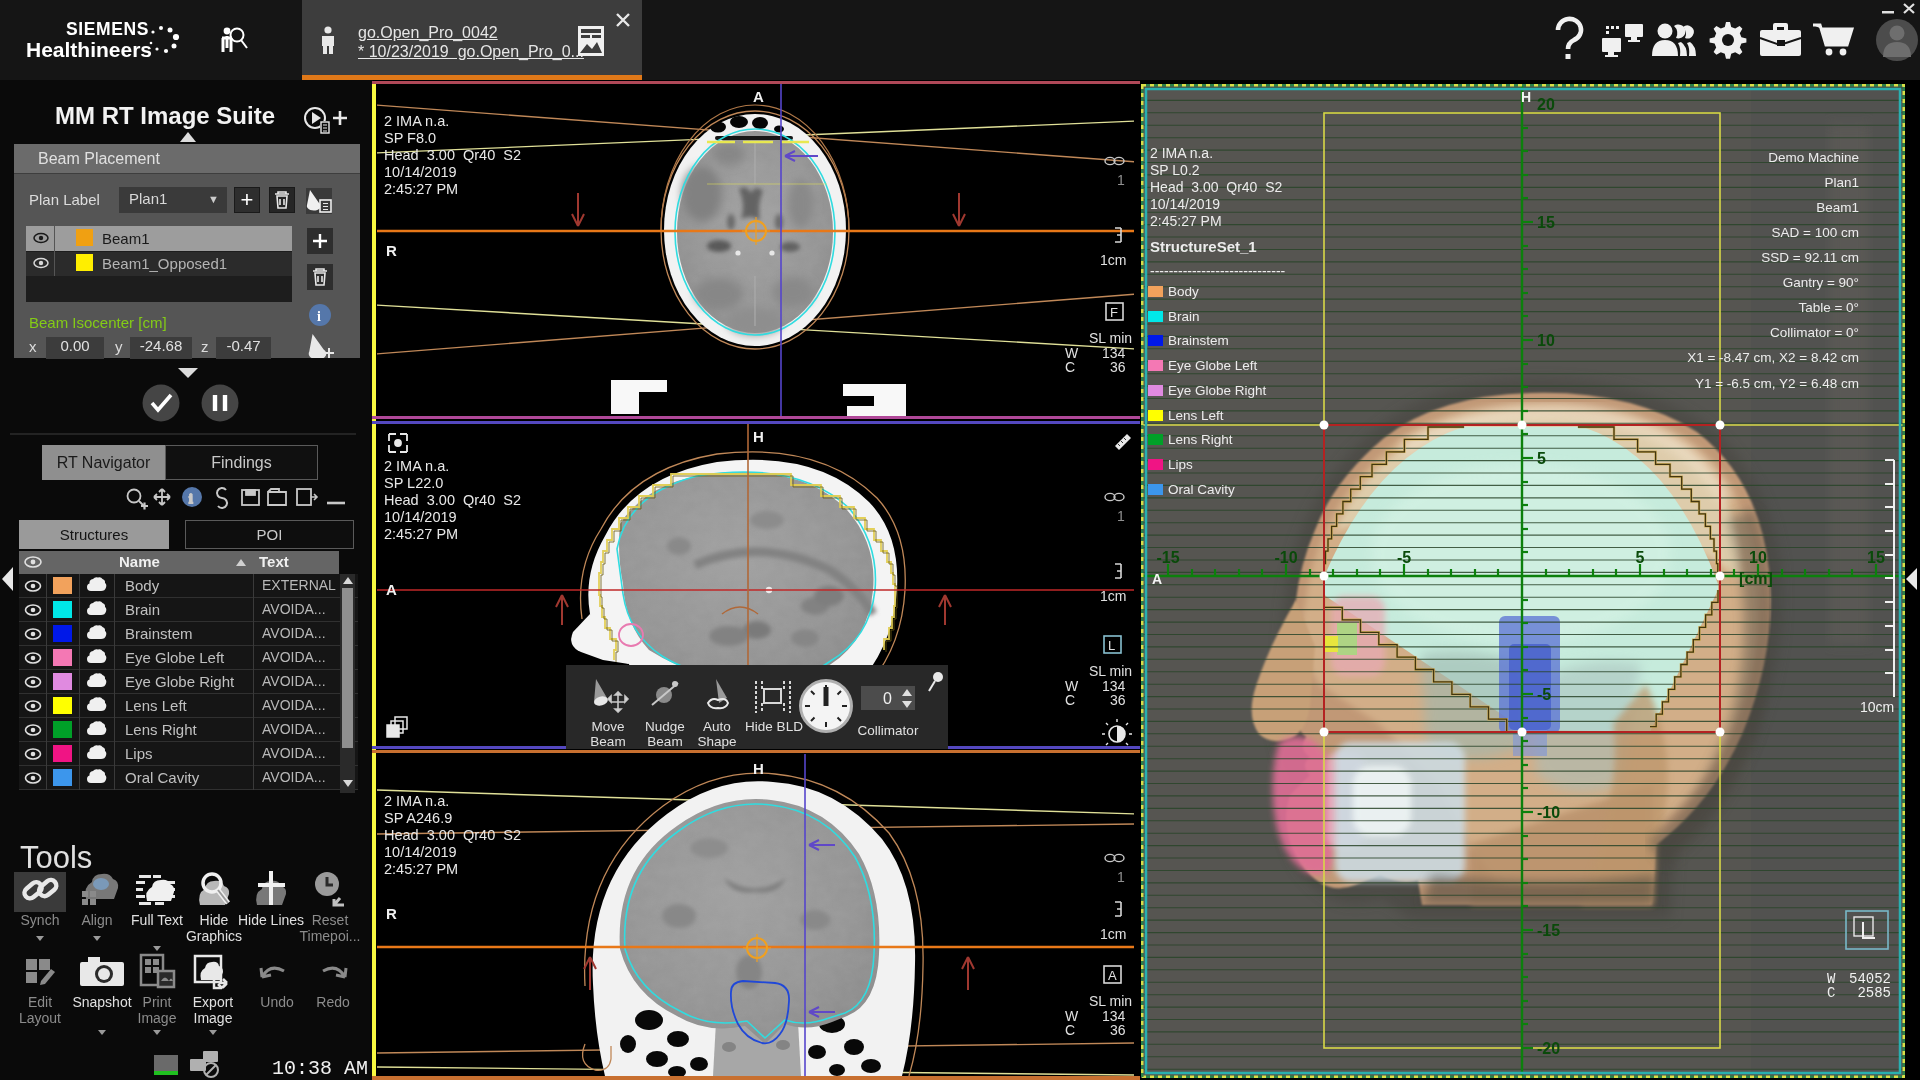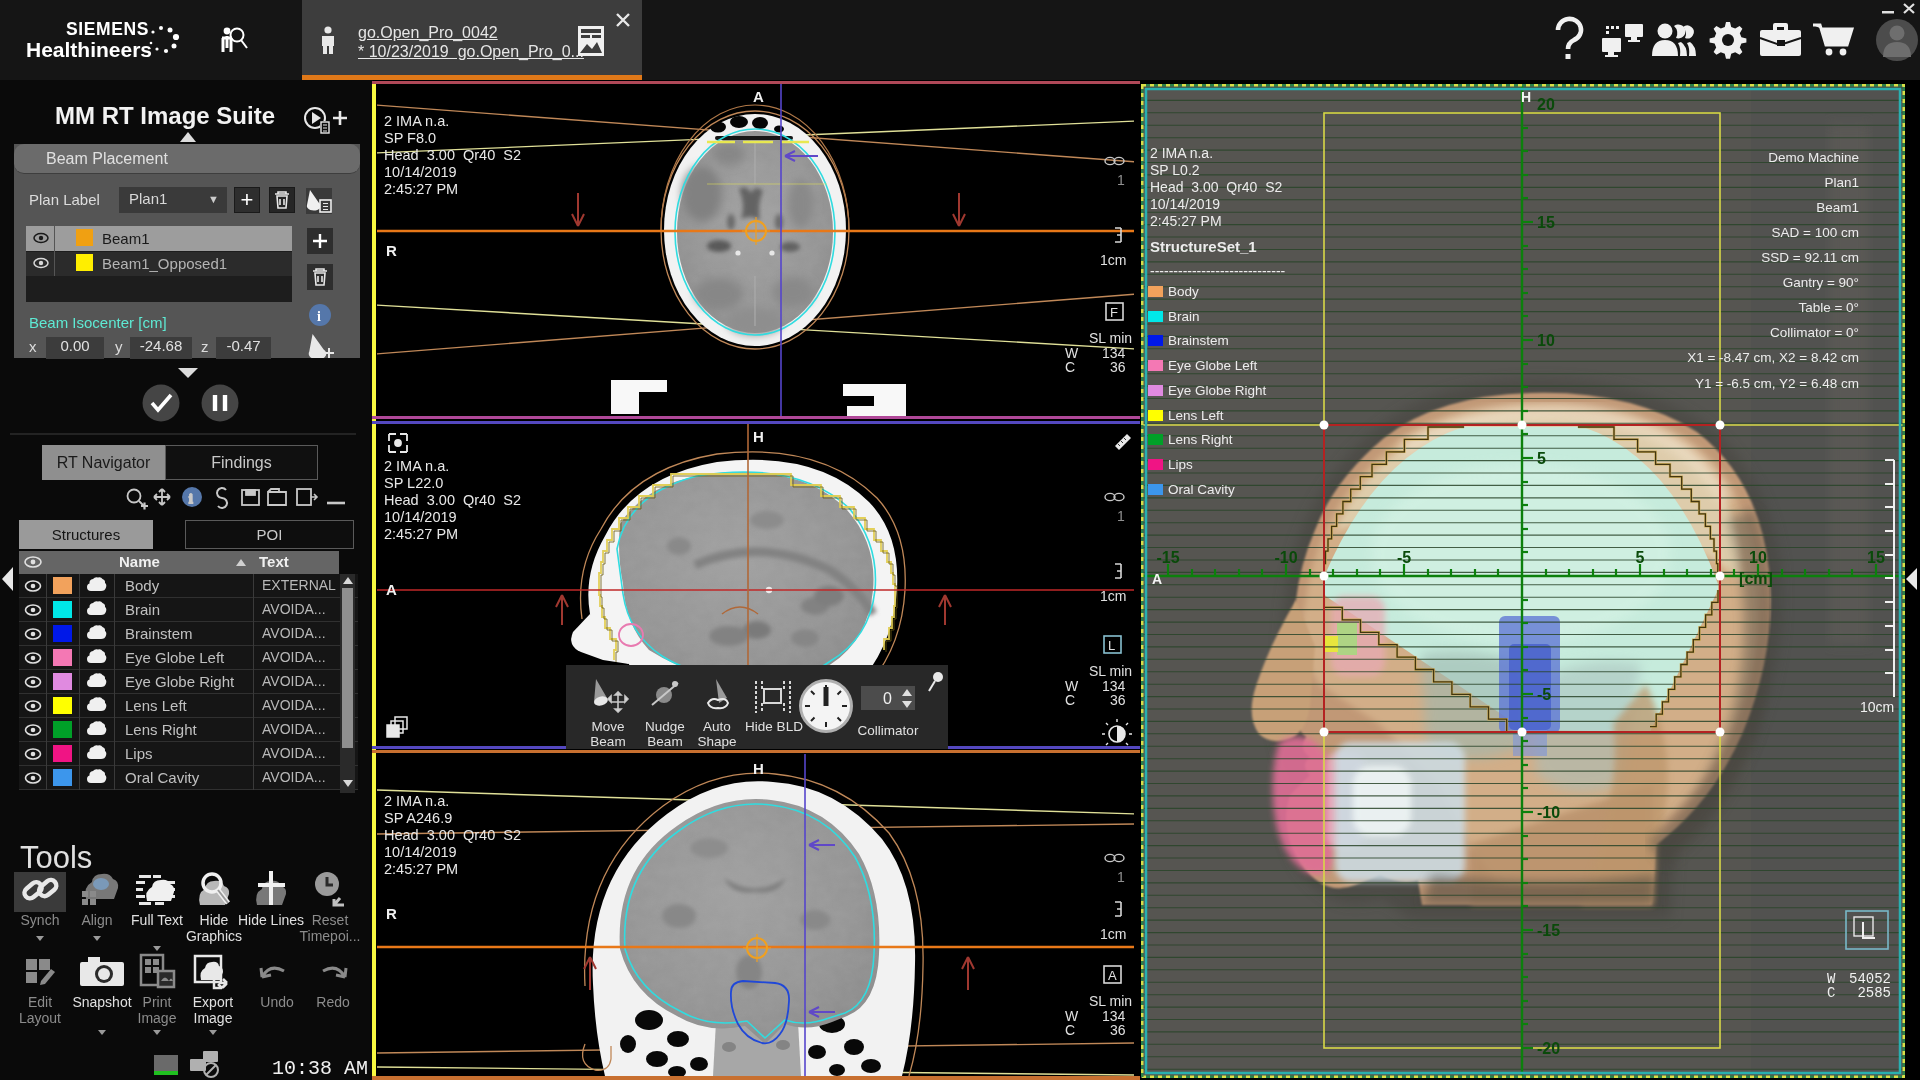--- a/index.html
+++ b/index.html
@@ -7,21 +7,21 @@
 body { font-family:"Liberation Sans", sans-serif; }
 #root { position:absolute; left:0; top:0; width:1920px; height:1080px; background:#000; }
 .abs { position:absolute; }
 
 #topbar { position:absolute; left:0; top:0; width:1920px; height:80px; background:#151515; }
 #tab { position:absolute; left:302px; top:0; width:340px; height:80px; background:#3d3d3d; border-bottom:5px solid #e07818; }
 .tabtxt { position:absolute; left:56px; top:23px; color:#e6e6e6; font-size:16px; line-height:19px;text-decoration:underline; }
 
 #leftpanel { position:absolute; left:0; top:80px; width:373px; height:1000px; background:#0a0a0a; }
 #bpanel { position:absolute; left:14px; top:64px; width:346px; height:214px; background:#555555; }
-#bphead { position:absolute; left:0; top:0; width:346px; height:30px; background:#6b6b6b; border-bottom:1px solid #3e3e3e; color:#e0e0e0; font-size:16px; line-height:30px; padding-left:32px;border-radius:10px; }
+#bphead { position:absolute; left:0; top:0; width:346px; height:30px; background:#6b6b6b; border-bottom:1px solid #3e3e3e; color:#e0e0e0; font-size:16px; line-height:30px; padding-left:24px; }
 .btn { position:absolute; background:#2e2e2e; border:1px solid #1a1a1a; }
 .srow { left:0; width:339px; height:24px; background:#151515; border-bottom:1px solid #303030; }
 .srow svg { pointer-events:none; }
 
 #yline { position:absolute; left:372px; top:84px; width:4px; height:996px; background:#f8f840; }
 .view { position:absolute; left:377px; width:757px; background:#000; overflow:hidden; }
 
 #bev { position:absolute; left:1141px; top:84px; width:764px; height:994px; background:#525250; overflow:hidden; }
 </style>
 </head>
@@ -199,33 +199,33 @@
 
         <rect x="293" y="84" width="26" height="26" fill="#2e2e2e"></rect>
         <path d="M306 90 v14 M299 97 h14" stroke="#fff" stroke-width="2.4"></path>
         <rect x="293" y="120" width="26" height="26" fill="#2e2e2e"></rect>
         <g stroke="#e8e8e8" fill="none" stroke-width="1.6">
           <path d="M299 127 h14 M302 127 v-2 h8 v2 M301 129 h10 l-1 12 h-8 z M304 132 v6 M308 132 v6"></path>
         </g>
         <circle cx="306" cy="171" r="11" fill="#5577aa"></circle>
         <text x="303" y="177" fill="#fff" font-size="14" font-weight="bold" font-family="Liberation Serif">i</text>
       </svg>
-      <div class="abs" style="left:15px;top:170px;color:#5eead4;font-size:15px;">Beam Isocenter [cm]</div>
+      <div class="abs" style="left:15px;top:170px;color:#84cc16;font-size:15px;">Beam Isocenter [cm]</div>
       <div class="abs" style="left:15px;top:194px;color:#dcdcdc;font-size:15px;">x</div>
       <div class="abs" style="left:32px;top:193px;width:58px;height:22px;background:#3c3c3c;color:#e0e0e0;font-size:15px;text-align:center;">0.00</div>
       <div class="abs" style="left:101px;top:194px;color:#dcdcdc;font-size:15px;">y</div>
       <div class="abs" style="left:116px;top:193px;width:62px;height:22px;background:#3c3c3c;color:#e0e0e0;font-size:15px;text-align:center;">-24.68</div>
       <div class="abs" style="left:187px;top:194px;color:#dcdcdc;font-size:15px;">z</div>
       <div class="abs" style="left:202px;top:193px;width:55px;height:22px;background:#3c3c3c;color:#e0e0e0;font-size:15px;text-align:center;">-0.47</div>
     </div>
 
     <div class="abs" style="left:42px;top:365px;width:123px;height:35px;background:#8f8f8f;color:#1a1a1a;font-size:16px;text-align:center;line-height:35px;">RT Navigator</div>
     <div class="abs" style="left:165px;top:365px;width:153px;height:35px;background:#101010;border:1px solid #5a5a5a;color:#c8c8c8;font-size:16px;text-align:center;line-height:33px;">Findings</div>
 
-    <div class="abs" style="left:19px;top:440px;width:134px;height:29px;background:#9a9a9a;color:#141414;font-size:15px;text-align:center;line-height:29px;">Structures</div>
+    <div class="abs" style="left:19px;top:440px;width:150px;height:29px;background:#9a9a9a;color:#141414;font-size:15px;text-align:center;line-height:29px;">Structures</div>
     <div class="abs" style="left:185px;top:440px;width:169px;height:29px;background:#0e0e0e;border:1px solid #5a5a5a;color:#c8c8c8;font-size:15px;text-align:center;line-height:27px;">POI</div>
 
     <div class="abs" style="left:19px;top:471px;width:320px;height:23px;background:#656565;color:#f0f0f0;font-size:15px;">
       <span class="abs" style="left:100px;top:2px;font-weight:bold;">Name</span>
       <span class="abs" style="left:240px;top:2px;font-weight:bold;">Text</span>
     </div>
     <div id="structrows" class="abs" style="left:19px;top:494px;width:320px;">
       <div class="abs" style="left:27px;top:0;width:1px;height:216px;background:#3a3a3a;z-index:9"></div>
       <div class="abs" style="left:60px;top:0;width:1px;height:216px;background:#3a3a3a;z-index:9"></div>
       <div class="abs" style="left:95px;top:0;width:1px;height:216px;background:#3a3a3a;z-index:9"></div>

